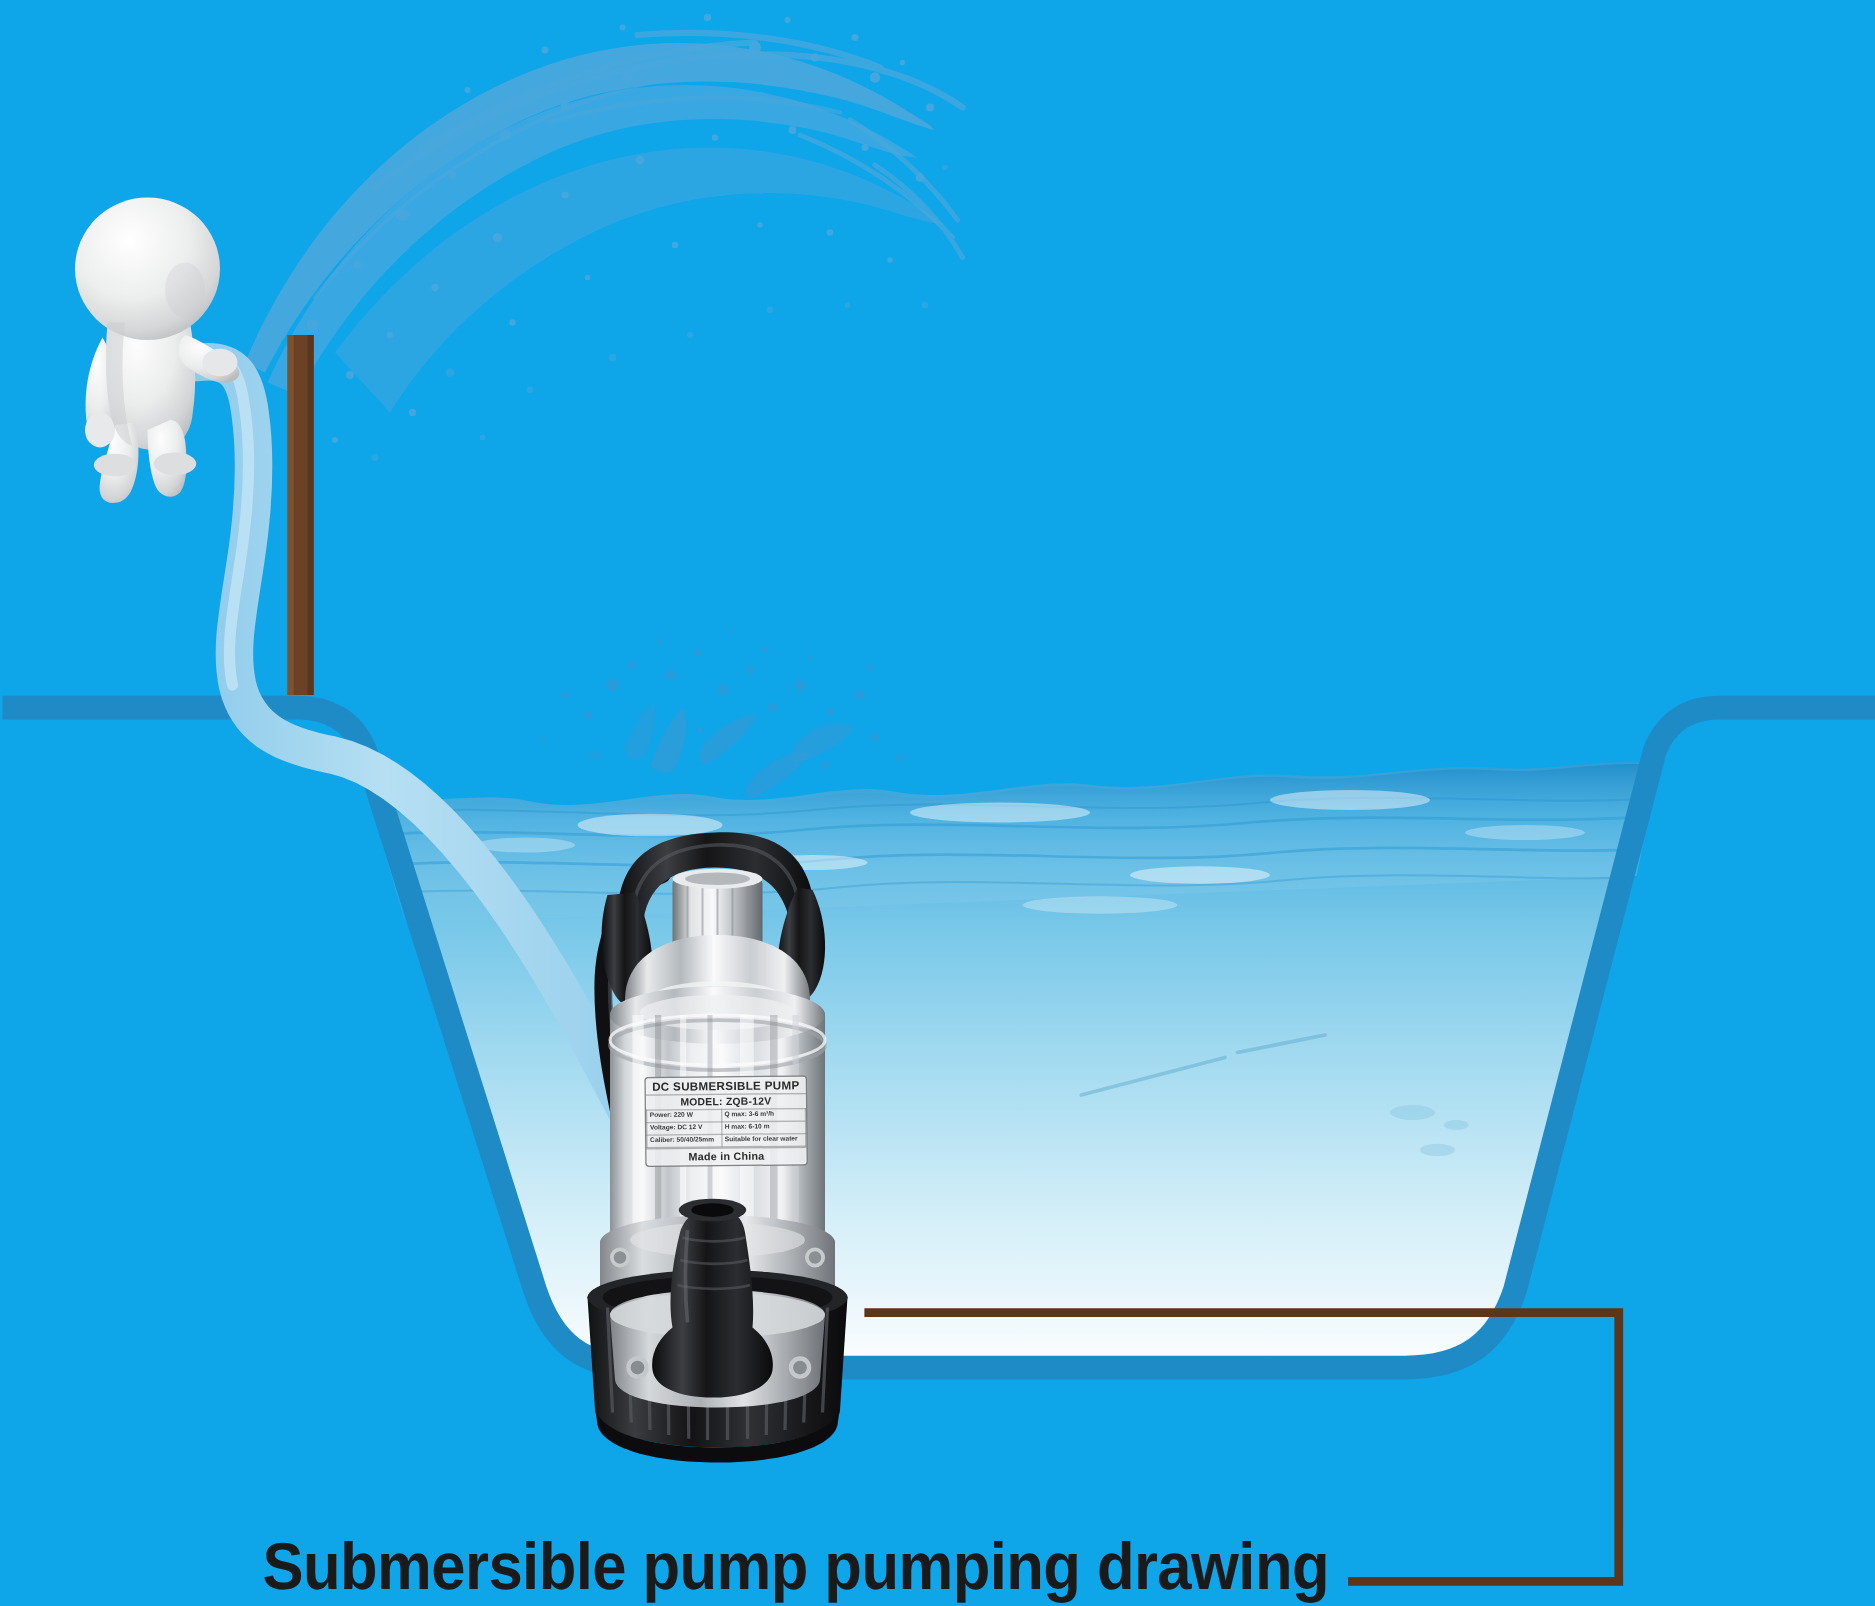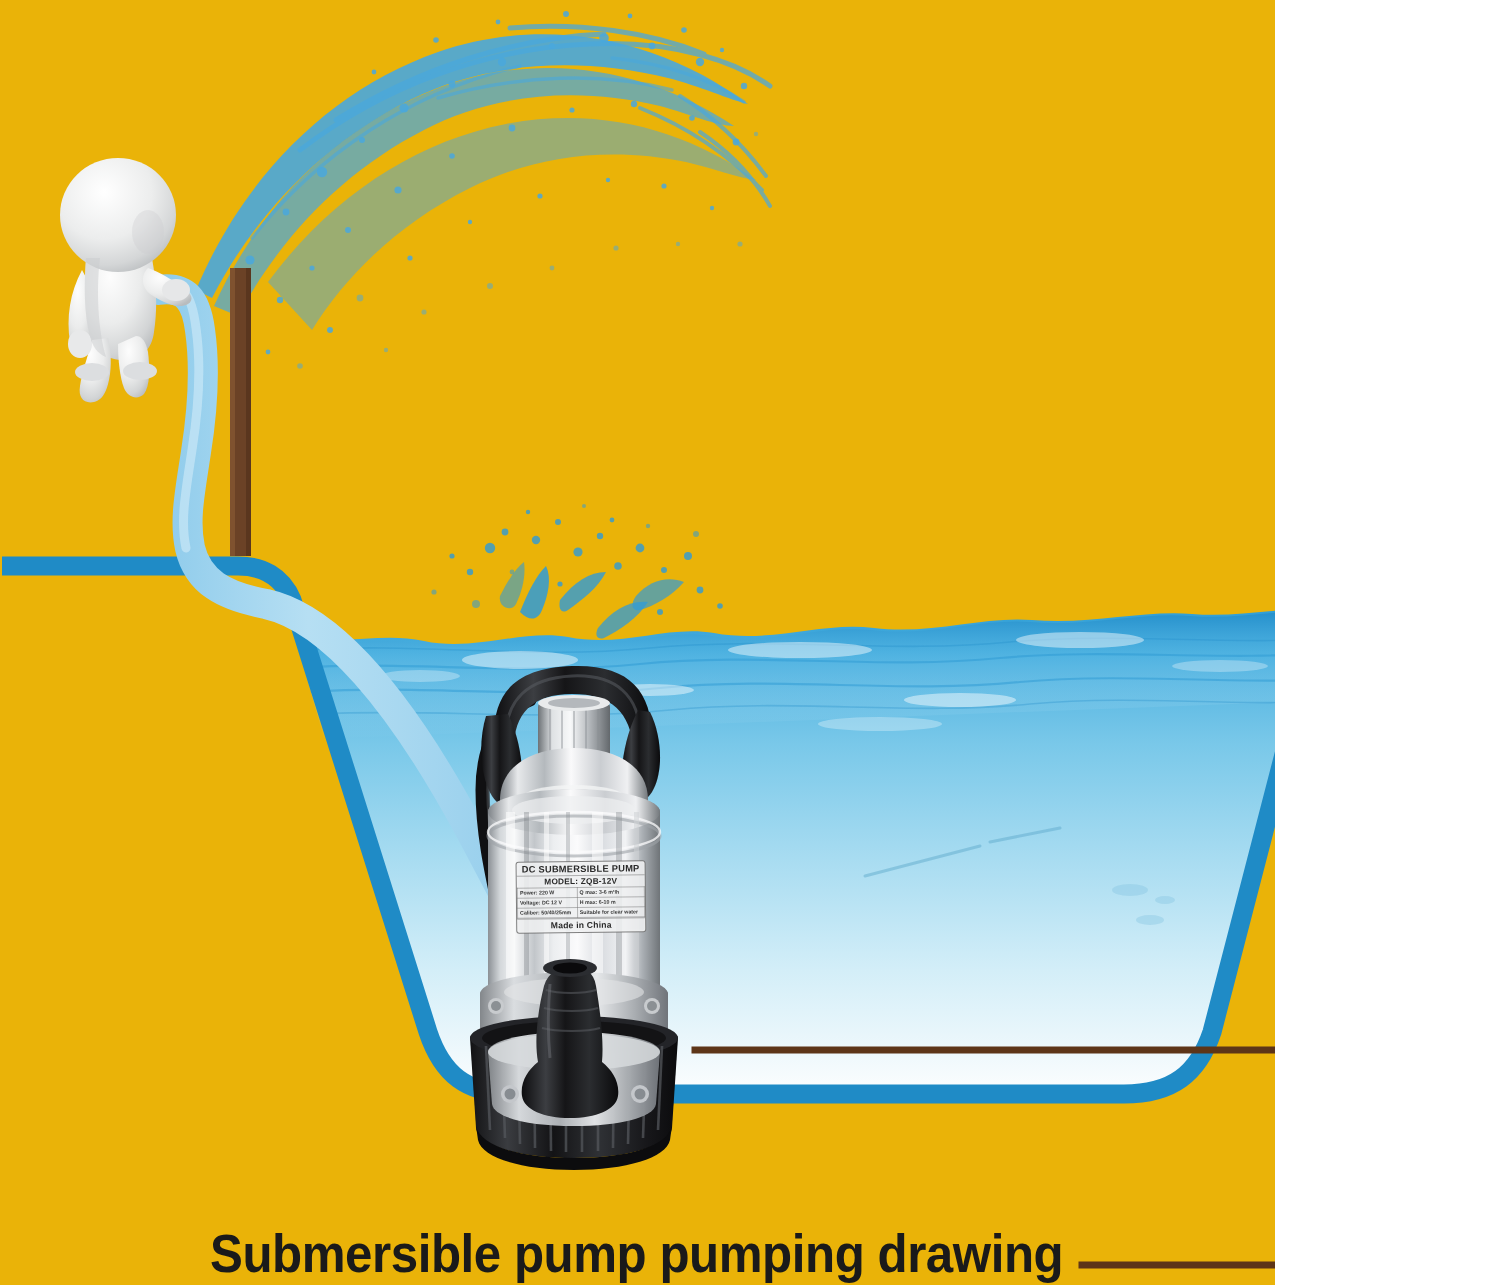--- a/index.html
+++ b/index.html
@@ -5,23 +5,23 @@
   html, body {
     margin: 0;
     padding: 0;
     background: #ffffff;
   }
   body {
     font-family: "Liberation Sans", sans-serif;
   }
   #stage {
     position: relative;
-    width: 1275px;
+    width: 1500px;
     height: 1285px;
-    background: #eab308;
+    background: #0ea5e9;
     overflow: hidden;
   }
   #scene-svg {
     position: absolute;
     left: 0; top: 0;
     width: 1500px;
     height: 1285px;
   }
   
   #caption {

